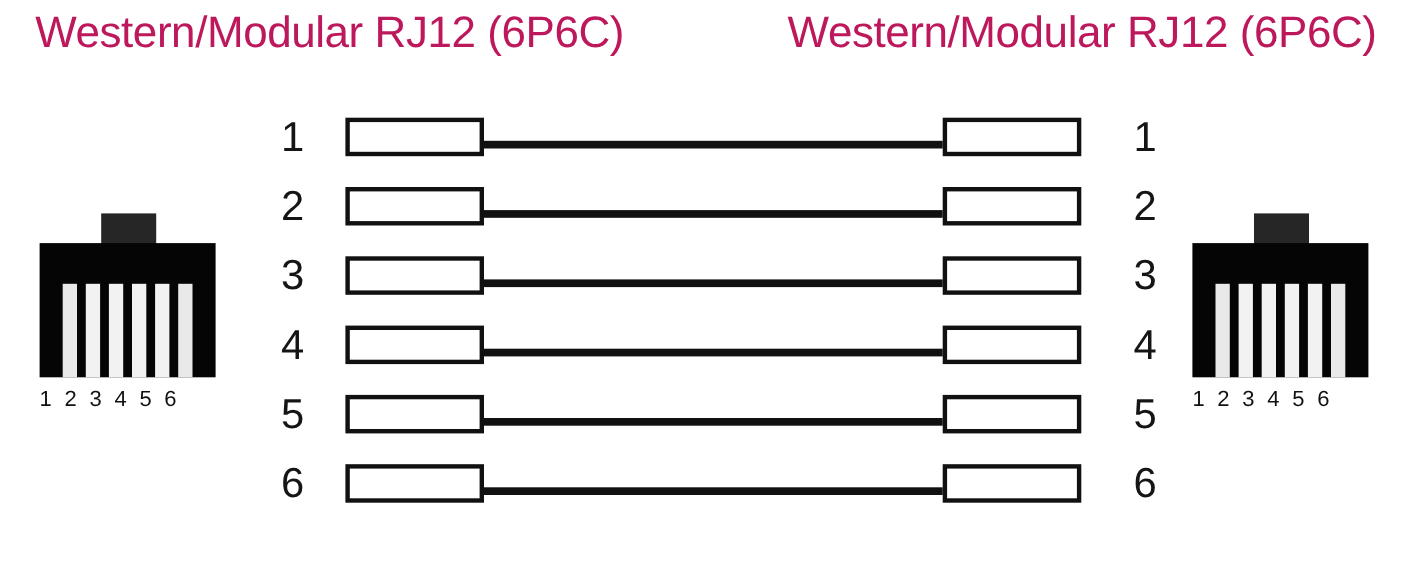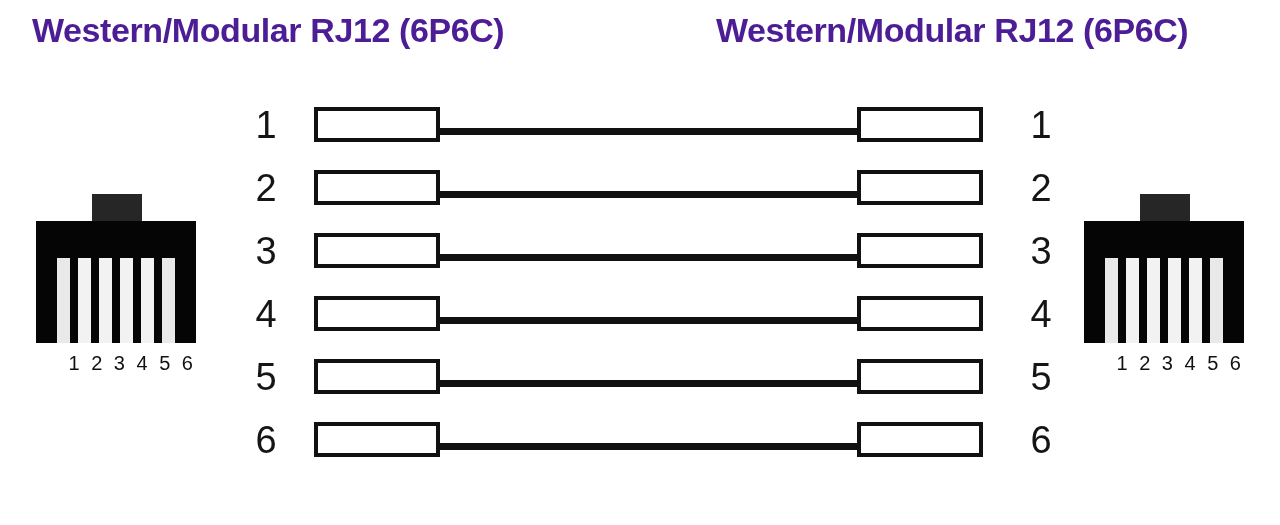--- a/index.html
+++ b/index.html
@@ -15,25 +15,25 @@
     overflow: hidden;
     font-family: "Liberation Sans", "DejaVu Sans", sans-serif;
     color: #0d0d0d;
     -webkit-font-smoothing: antialiased;
   }
 
   
   .title {
     position: absolute;
     top: 8px;
-    font-size: 34px;
-    font-weight: bold;
+    font-size: 40px;
+    font-weight: normal;
     letter-spacing: -0.4px;
     white-space: nowrap;
-    color: #4c1d95;
+    color: #be185d;
     line-height: 44px;
   }
   .title.left  { left: 32px; }
   .title.right { left: 716px; }
 
   
   .connector {
     position: absolute;
     width: 160px;
     height: 200px;
@@ -74,21 +74,21 @@
     height: 85px;
     background: #f2f2f2;
   }
   .conn-pin.edge { background: #e9e9e9; }
 
   .conn-labels {
     position: absolute;
     left: 0px;
     top: 158px;
     width: 160px;
-    text-align: right;
+    text-align: left;
     font-size: 20px;
     font-weight: normal;
     letter-spacing: 3px;
     color: #111111;
     white-space: nowrap;
   }
 
   
   .pinmap {
     position: absolute;

